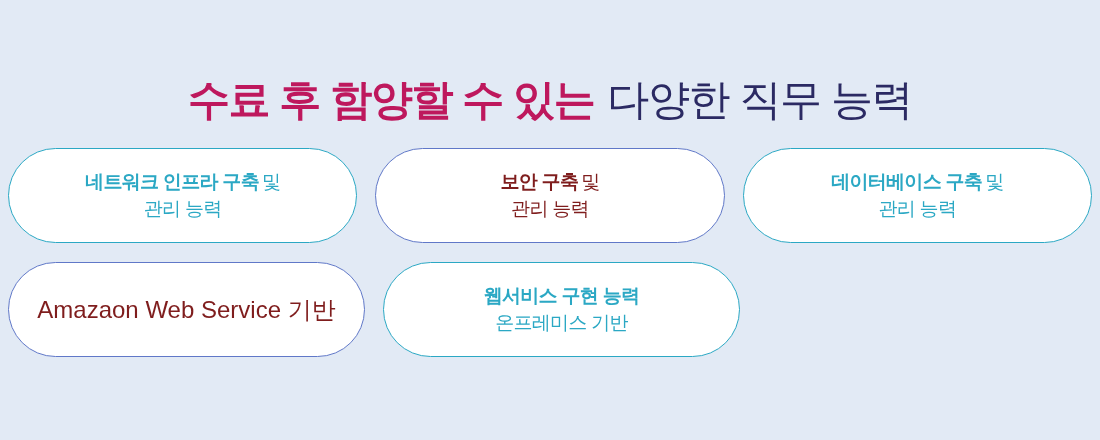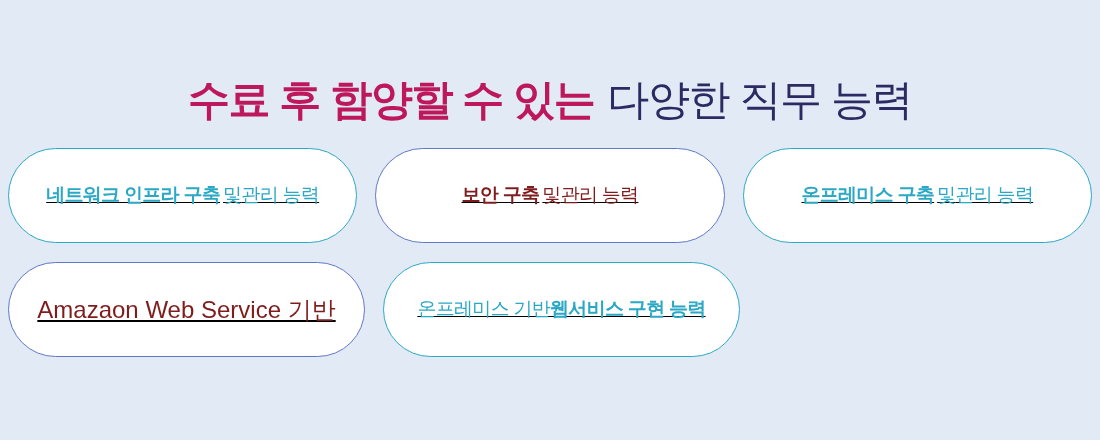--- a/index.html
+++ b/index.html
@@ -54,27 +54,26 @@
     column-gap: 18px;
   }
   .card {
     width: 357px;
     height: 95px;
     box-sizing: border-box;
     background: #ffffff;
     border-radius: 48px;
     border: 1.6px solid #2ba8c4;
     display: flex;
-    flex-direction: row;
+    flex-direction: column;
     align-items: center;
     justify-content: center;
     row-gap: 2px;
     text-align: center;
     white-space: nowrap;
-    text-decoration: underline;
   }
   .card.accent-blue {
     border-color: #6078c8;
   }
 
   .card-line {
     font-size: 19px;
     line-height: 1.3;
     letter-spacing: -0.7px;
     color: #2ba8c4;
@@ -117,34 +116,34 @@
 
     <div class="card accent-blue">
       <div class="card-line is-bold">
         <span>보안 구축</span><span class="suffix-light">및</span>
       </div>
       <div class="card-line is-light">관리 능력</div>
     </div>
 
     <div class="card">
       <div class="card-line is-bold">
-        <span>온프레미스 구축</span><span class="suffix-light">및</span>
+        <span>데이터베이스 구축</span><span class="suffix-light">및</span>
       </div>
       <div class="card-line is-light">관리 능력</div>
     </div>
 
   </div>
 
   <div class="card-row">
 
     <div class="card accent-blue">
       <div class="card-line is-light latin">Amazaon Web Service 기반</div>
     </div>
 
     <div class="card">
+      <div class="card-line is-bold">웹서비스 구현 능력</div>
       <div class="card-line is-light">온프레미스 기반</div>
-      <div class="card-line is-bold">웹서비스 구현 능력</div>
     </div>
 
 
   </div>
 
 </div>
 
 </body></html>

